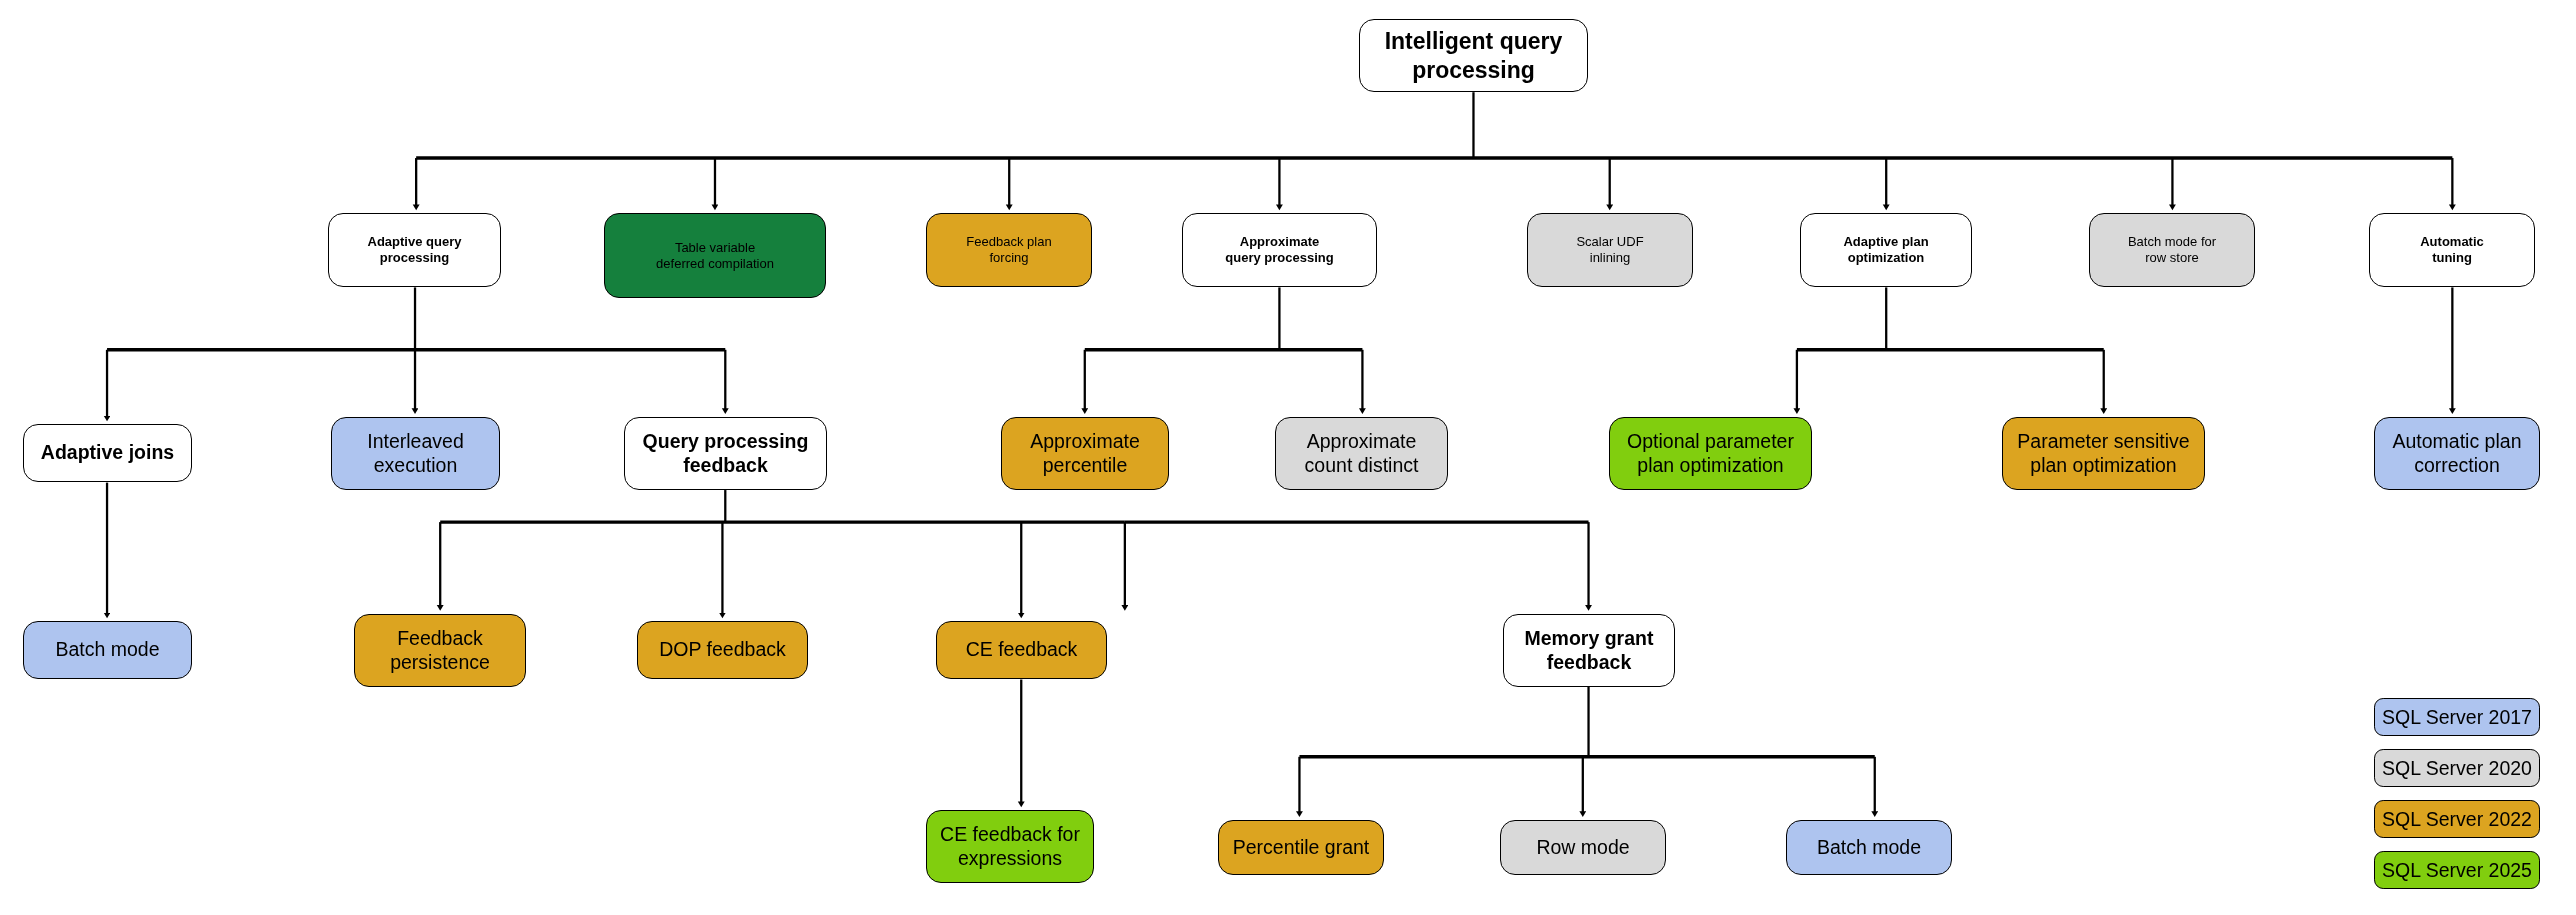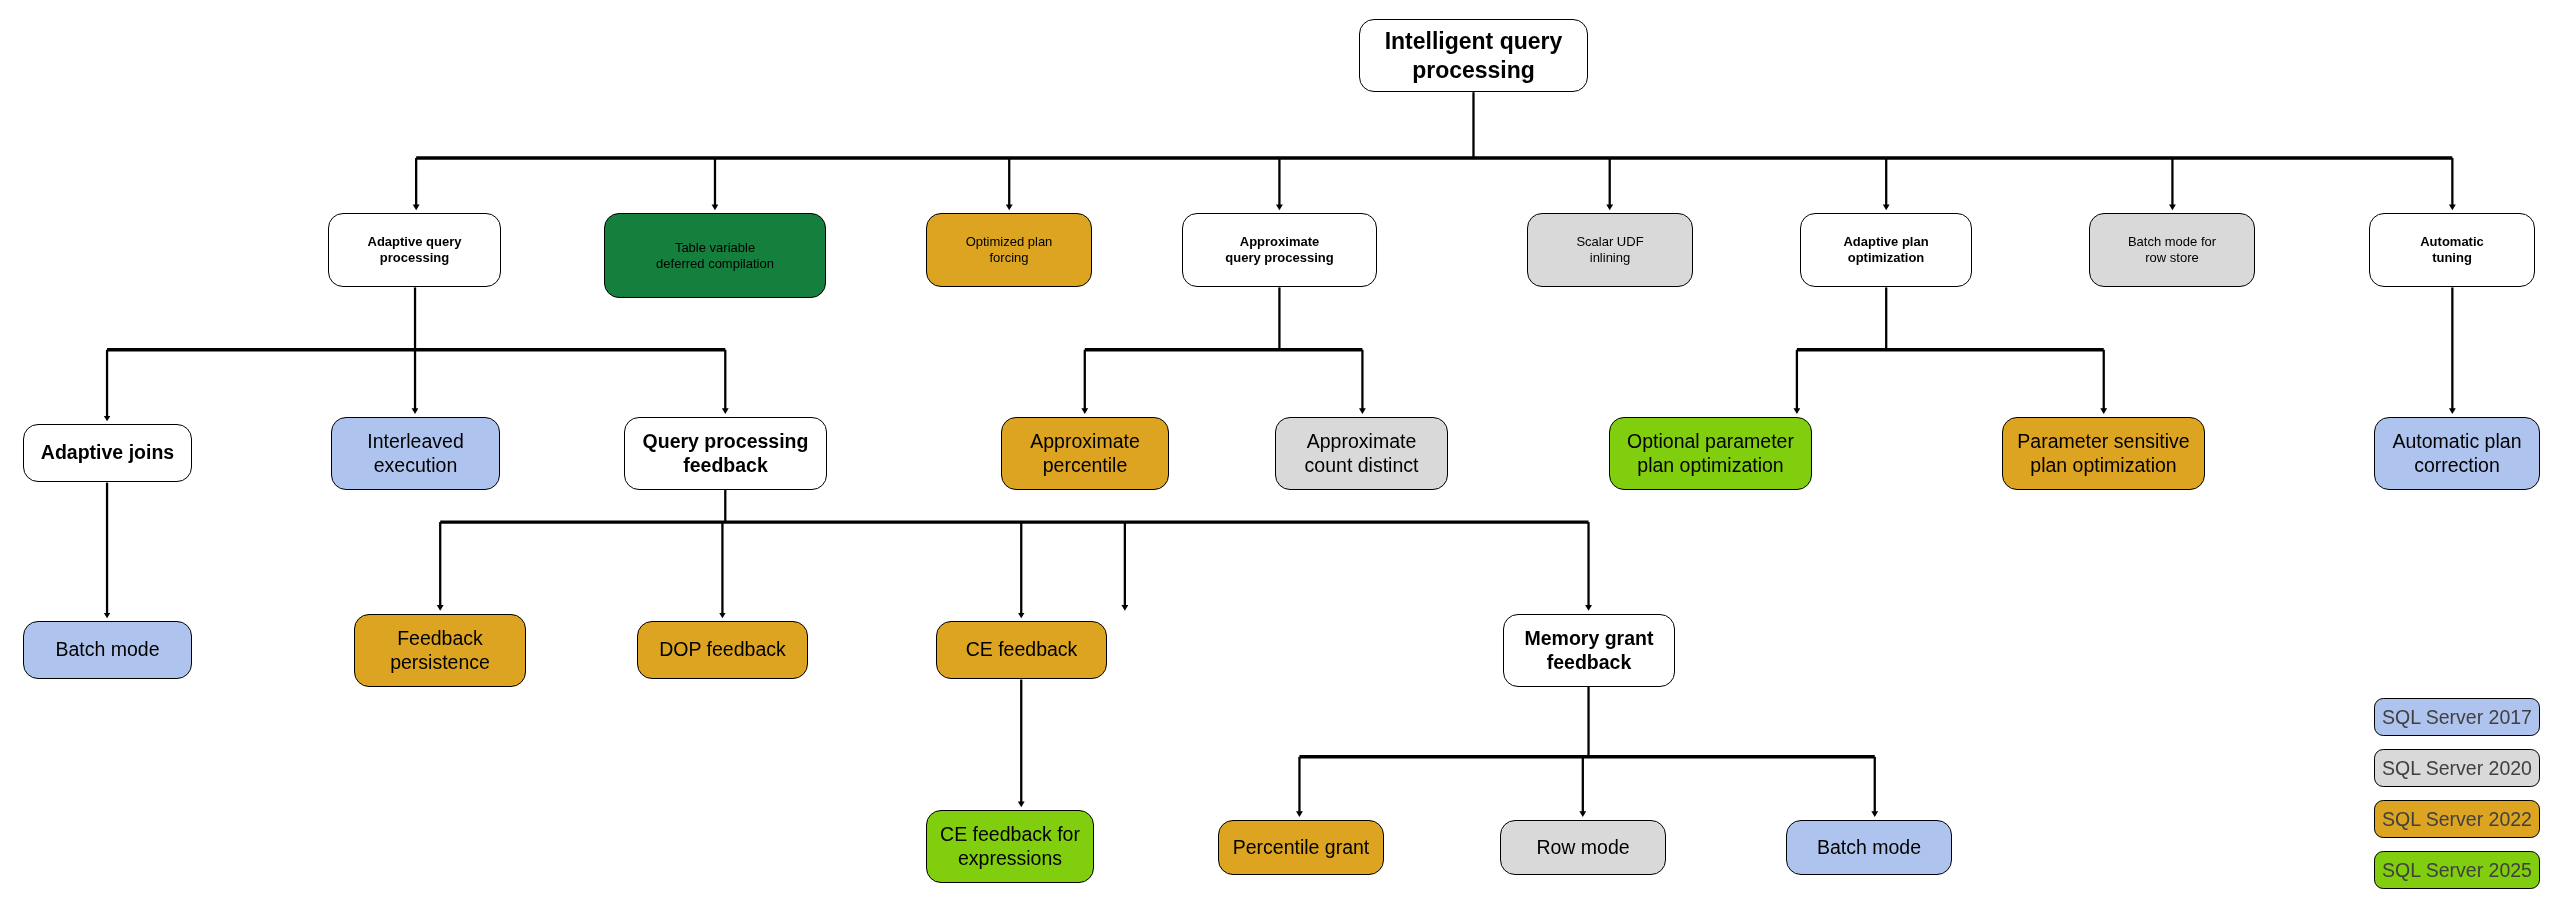--- a/index.html
+++ b/index.html
@@ -11,21 +11,21 @@
         border-radius:15px;display:flex;align-items:center;justify-content:center;
         text-align:center;line-height:1.22;color:#000;padding:2.3px 4.6px;}
   .node span{display:block;width:100%;white-space:pre-line;}
   .lvl-root{font-size:23px;font-weight:bold;}
   .lvl-1{font-size:13px;}
   .lvl-2{font-size:19.5px;}
   .lvl-3{font-size:19.5px;}
   .bold{font-weight:bold;}
   .legend-item{position:absolute;box-sizing:border-box;border:1.7px solid #000;
         border-radius:9.2px;display:flex;align-items:center;justify-content:center;
-        font-size:19.5px;color:#404040;}
+        font-size:19.5px;color:#000000;}
 </style>
 </head>
 <body>
 
 <div id="stage">
 
   <svg id="wires" viewBox="0 0 4500 1600" xmlns="http://www.w3.org/2000/svg">
     <defs>
       <marker id="arw" markerWidth="13" markerHeight="13" refX="5" refY="6" orient="auto" markerUnits="userSpaceOnUse">
         <path d="M0,0 L10,6 L0,12 z" fill="#000"></path>
@@ -91,21 +91,21 @@
       </div>
       <div class="node lvl-1 bold" style="left: 328px; top: 213px; width: 173px; height: 74px; background: rgb(255, 255, 255);">
         <span>Adaptive query
 processing</span>
       </div>
       <div class="node lvl-1" style="left: 604px; top: 213px; width: 222px; height: 85px; background: #15803d;">
         <span>Table variable
 deferred compilation</span>
       </div>
       <div class="node lvl-1" style="left: 926px; top: 213px; width: 166px; height: 74px; background: rgb(220, 164, 32);">
-        <span>Optimized plan
+        <span>Feedback plan
 forcing</span>
       </div>
       <div class="node lvl-1 bold" style="left: 1182px; top: 213px; width: 195px; height: 74px; background: rgb(255, 255, 255);">
         <span>Approximate
 query processing</span>
       </div>
       <div class="node lvl-1" style="left: 1527px; top: 213px; width: 166px; height: 74px; background: rgb(217, 217, 217);">
         <span>Scalar UDF
 inlining</span>
       </div>

